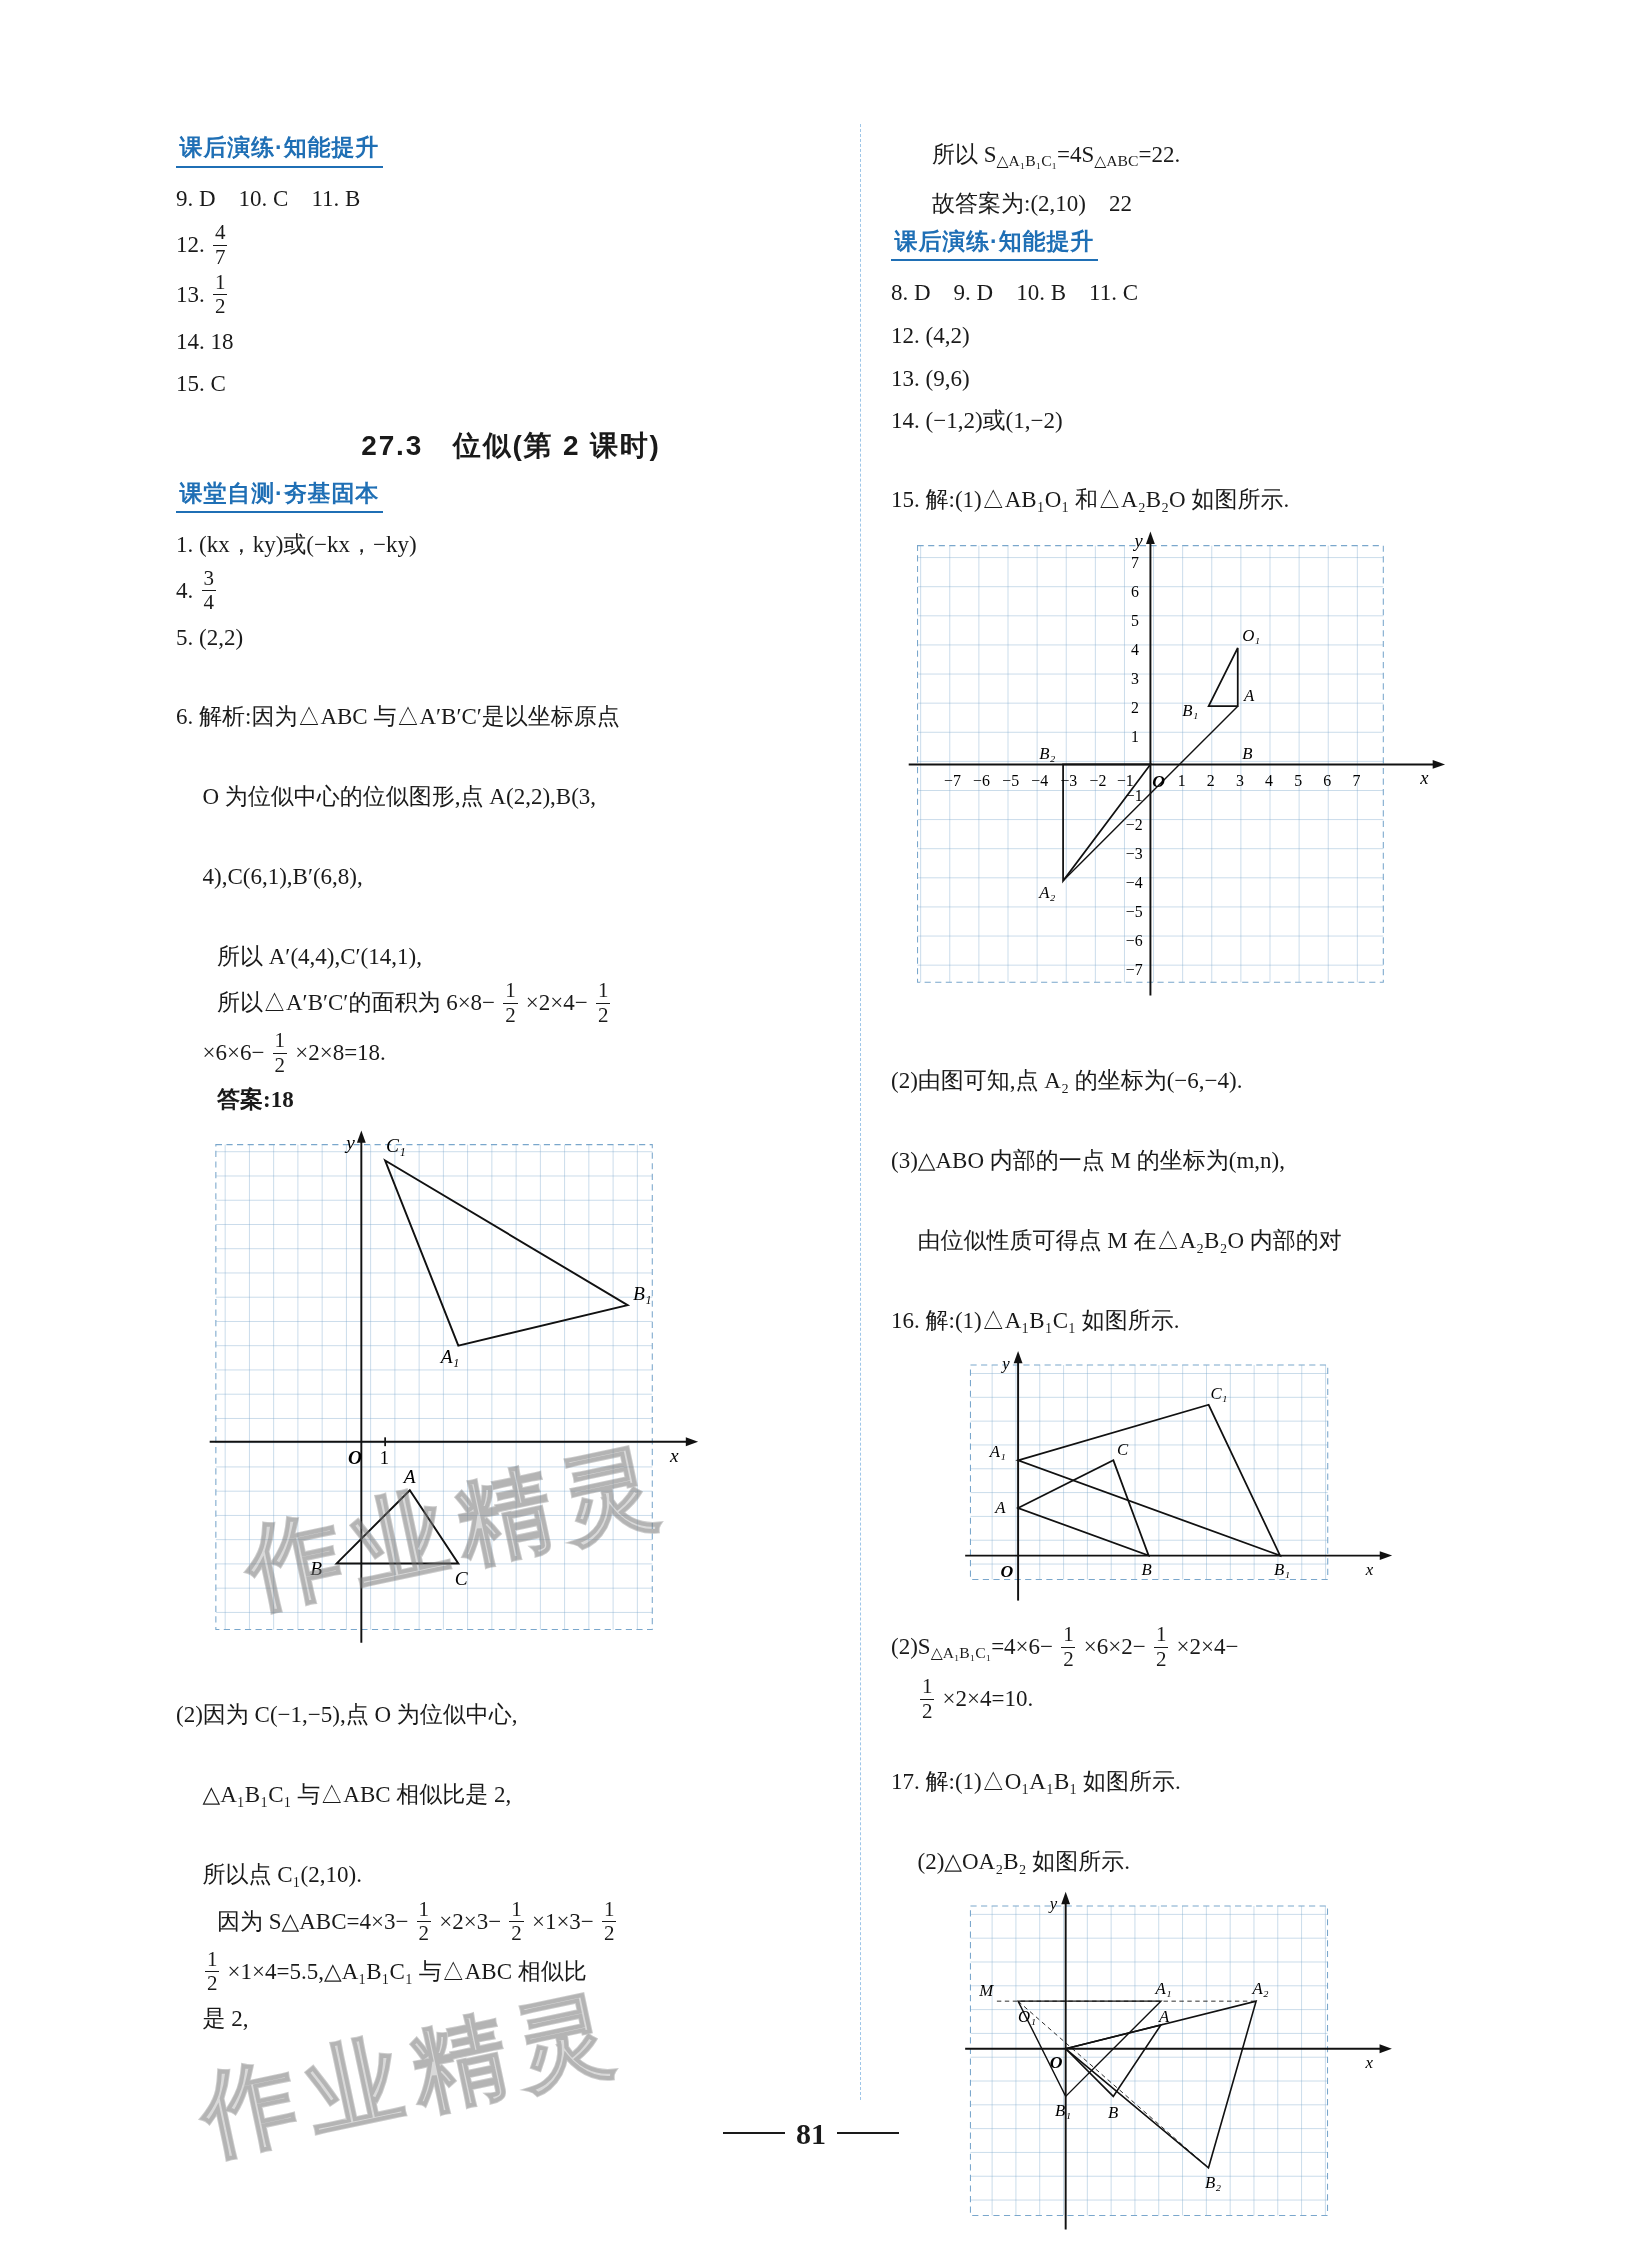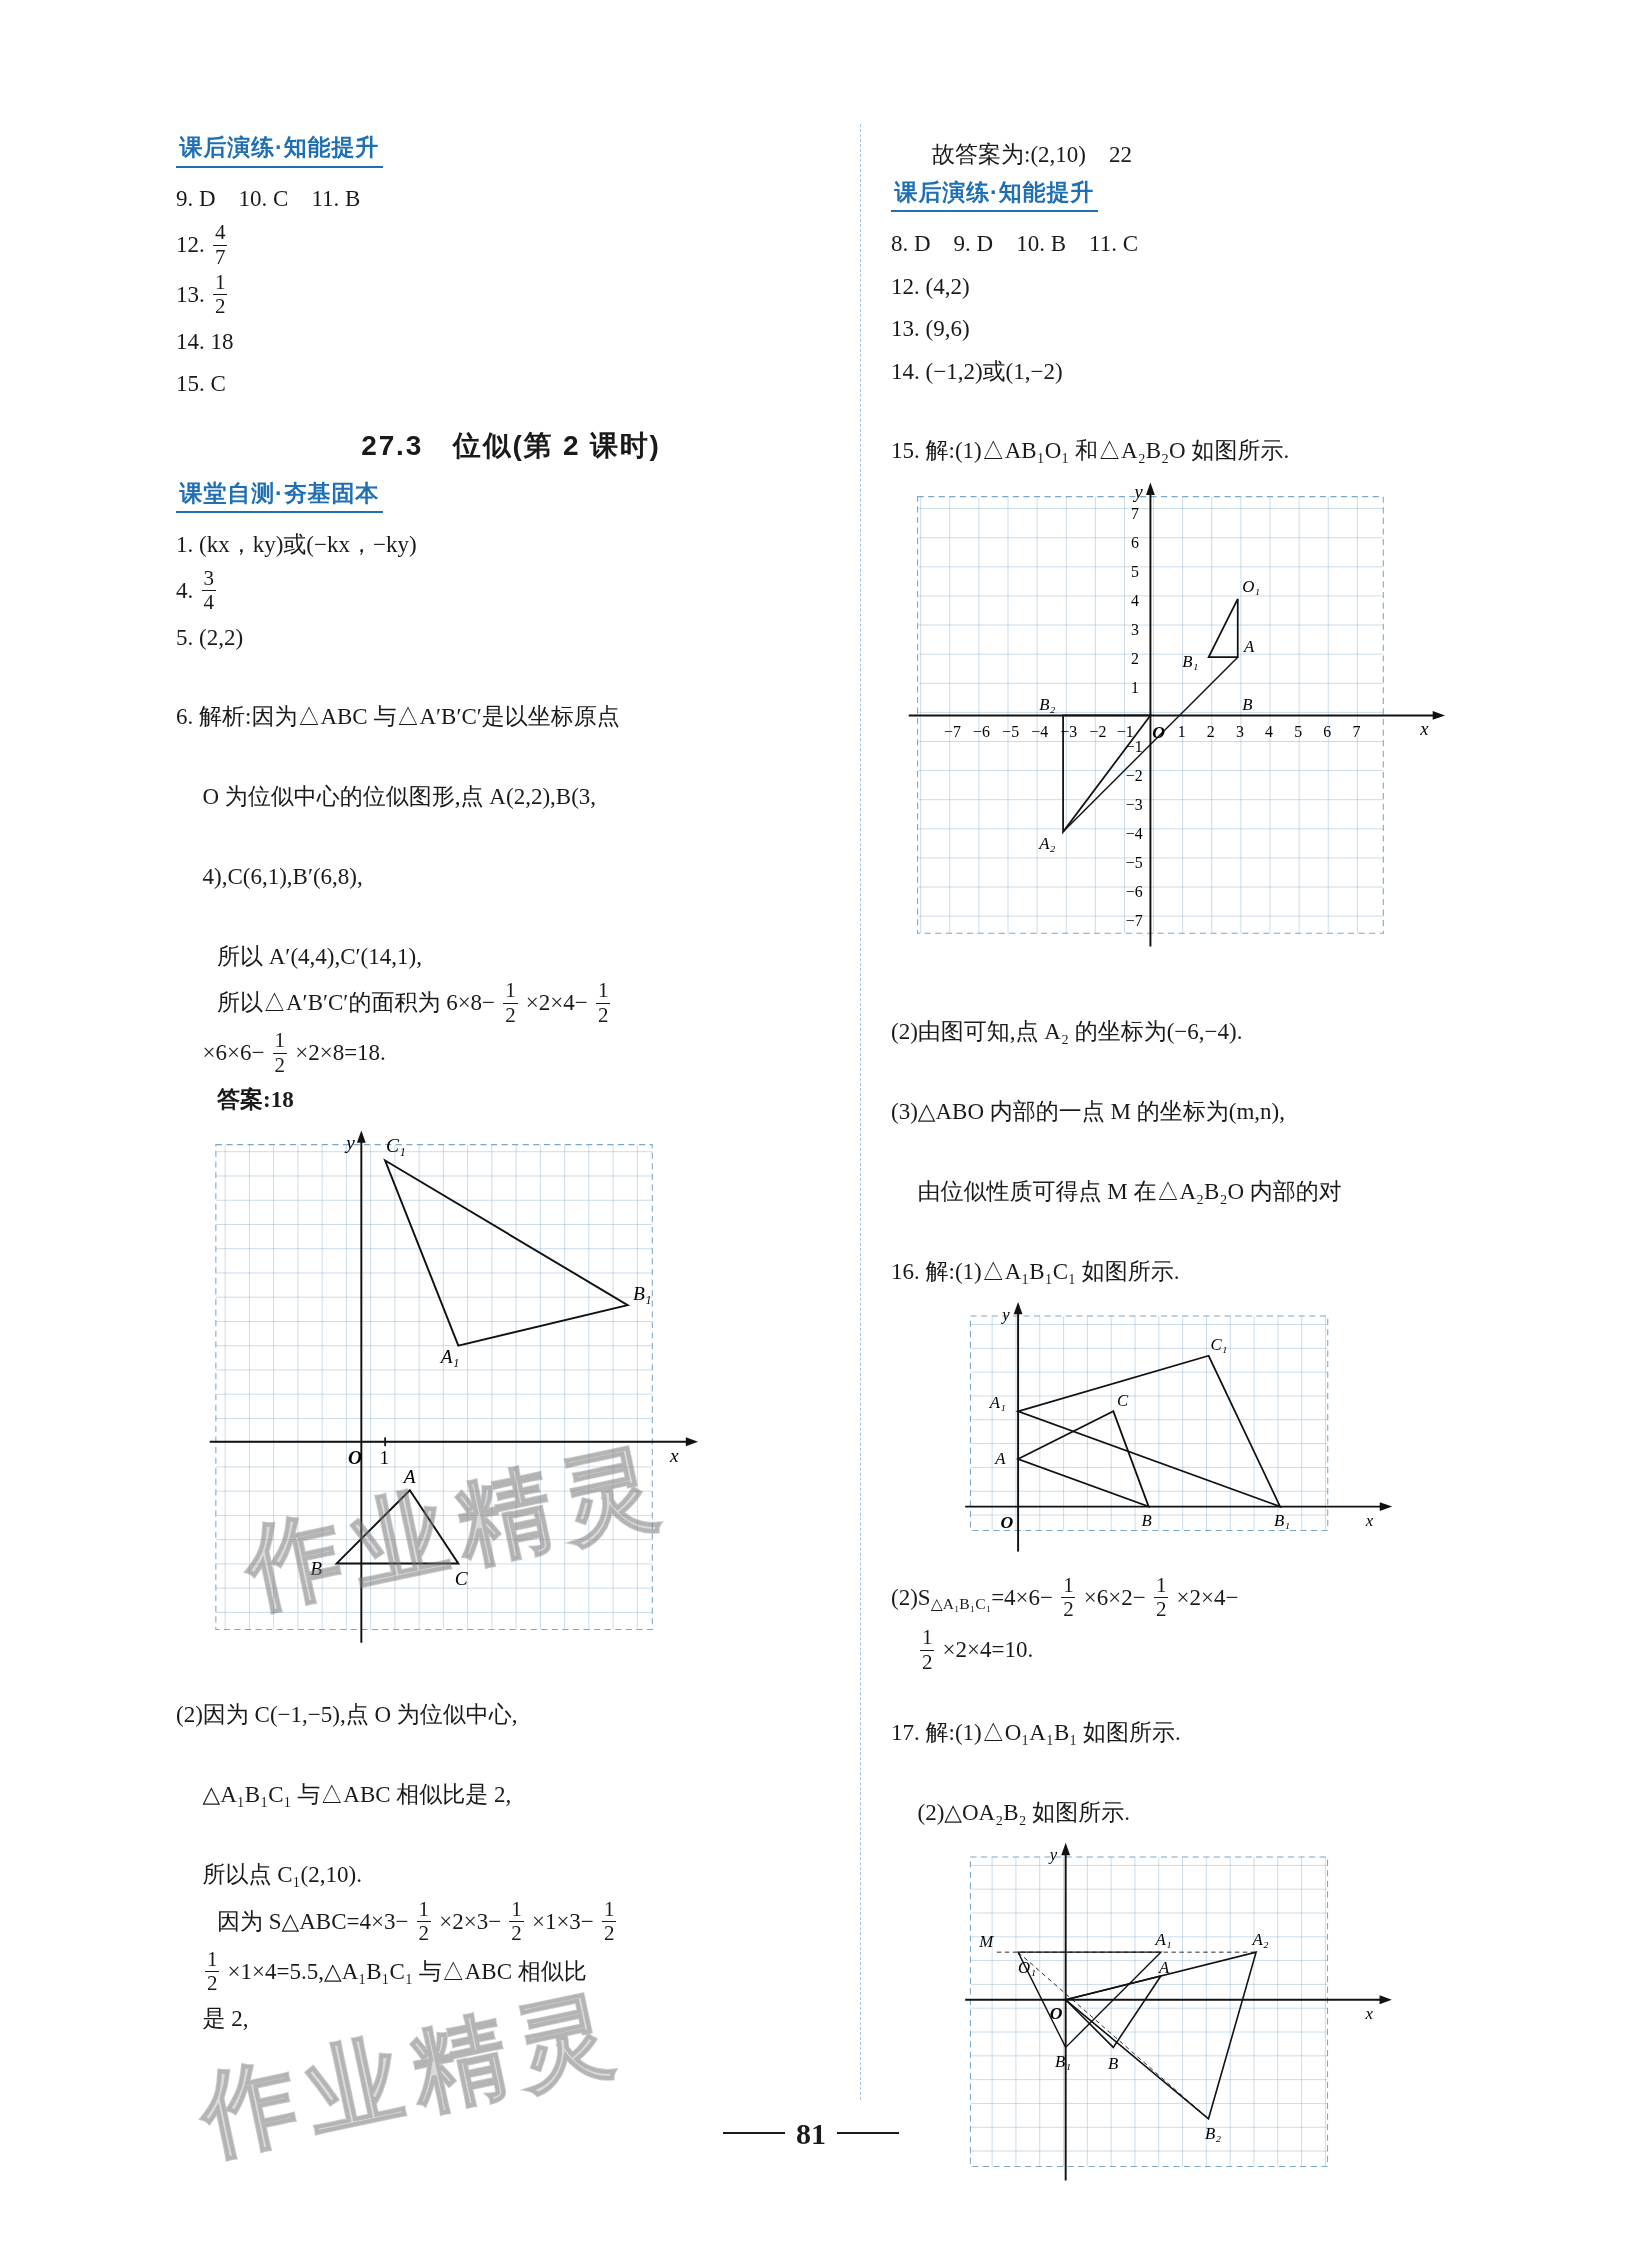--- a/index.html
+++ b/index.html
@@ -244,20 +244,23 @@
         <span class="den">2</span>
       </span>
       <span>×1×4=5.5,△A₁B₁C₁ 与△ABC 相似比</span>
     </div>
     <div class="line indent2">是 2,</div>
 
   </div>
 
   <div class="col col-right">
 
+    <div class="line indent">
+      <span>所以 S</span><sub>△A₁B₁C₁</sub><span>=4S</span><sub>△ABC</sub><span>=22.</span>
+    </div>
     <div class="line indent">故答案为:(2,10)　22</div>
 
     <div class="section-head">课后演练·知能提升</div>
 
     <div class="line">8. D　9. D　10. B　11. C</div>
     <div class="line">12. (4,2)</div>
     <div class="line">13. (9,6)</div>
     <div class="line">14. (−1,2)或(1,−2)</div>
     <div class="line wrap">15. 解:(1)△AB₁O₁ 和△A₂B₂O 如图所示.</div>
 

